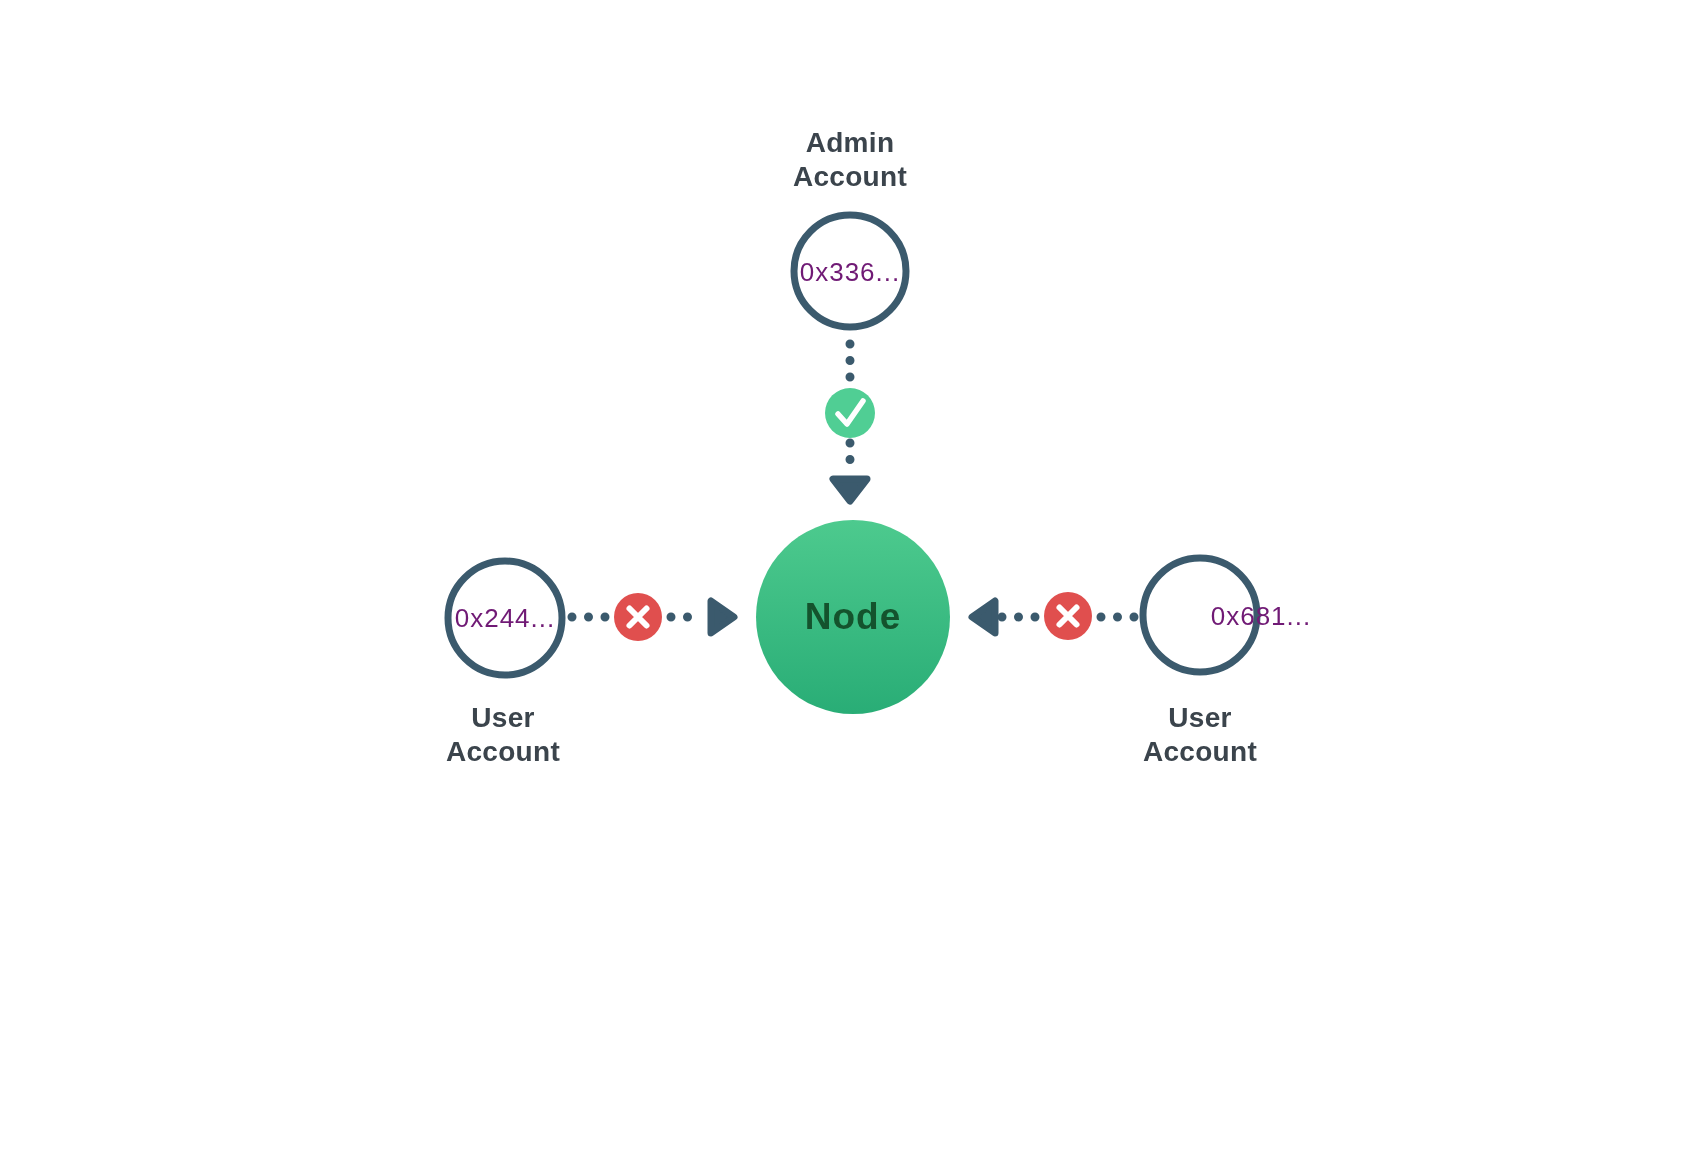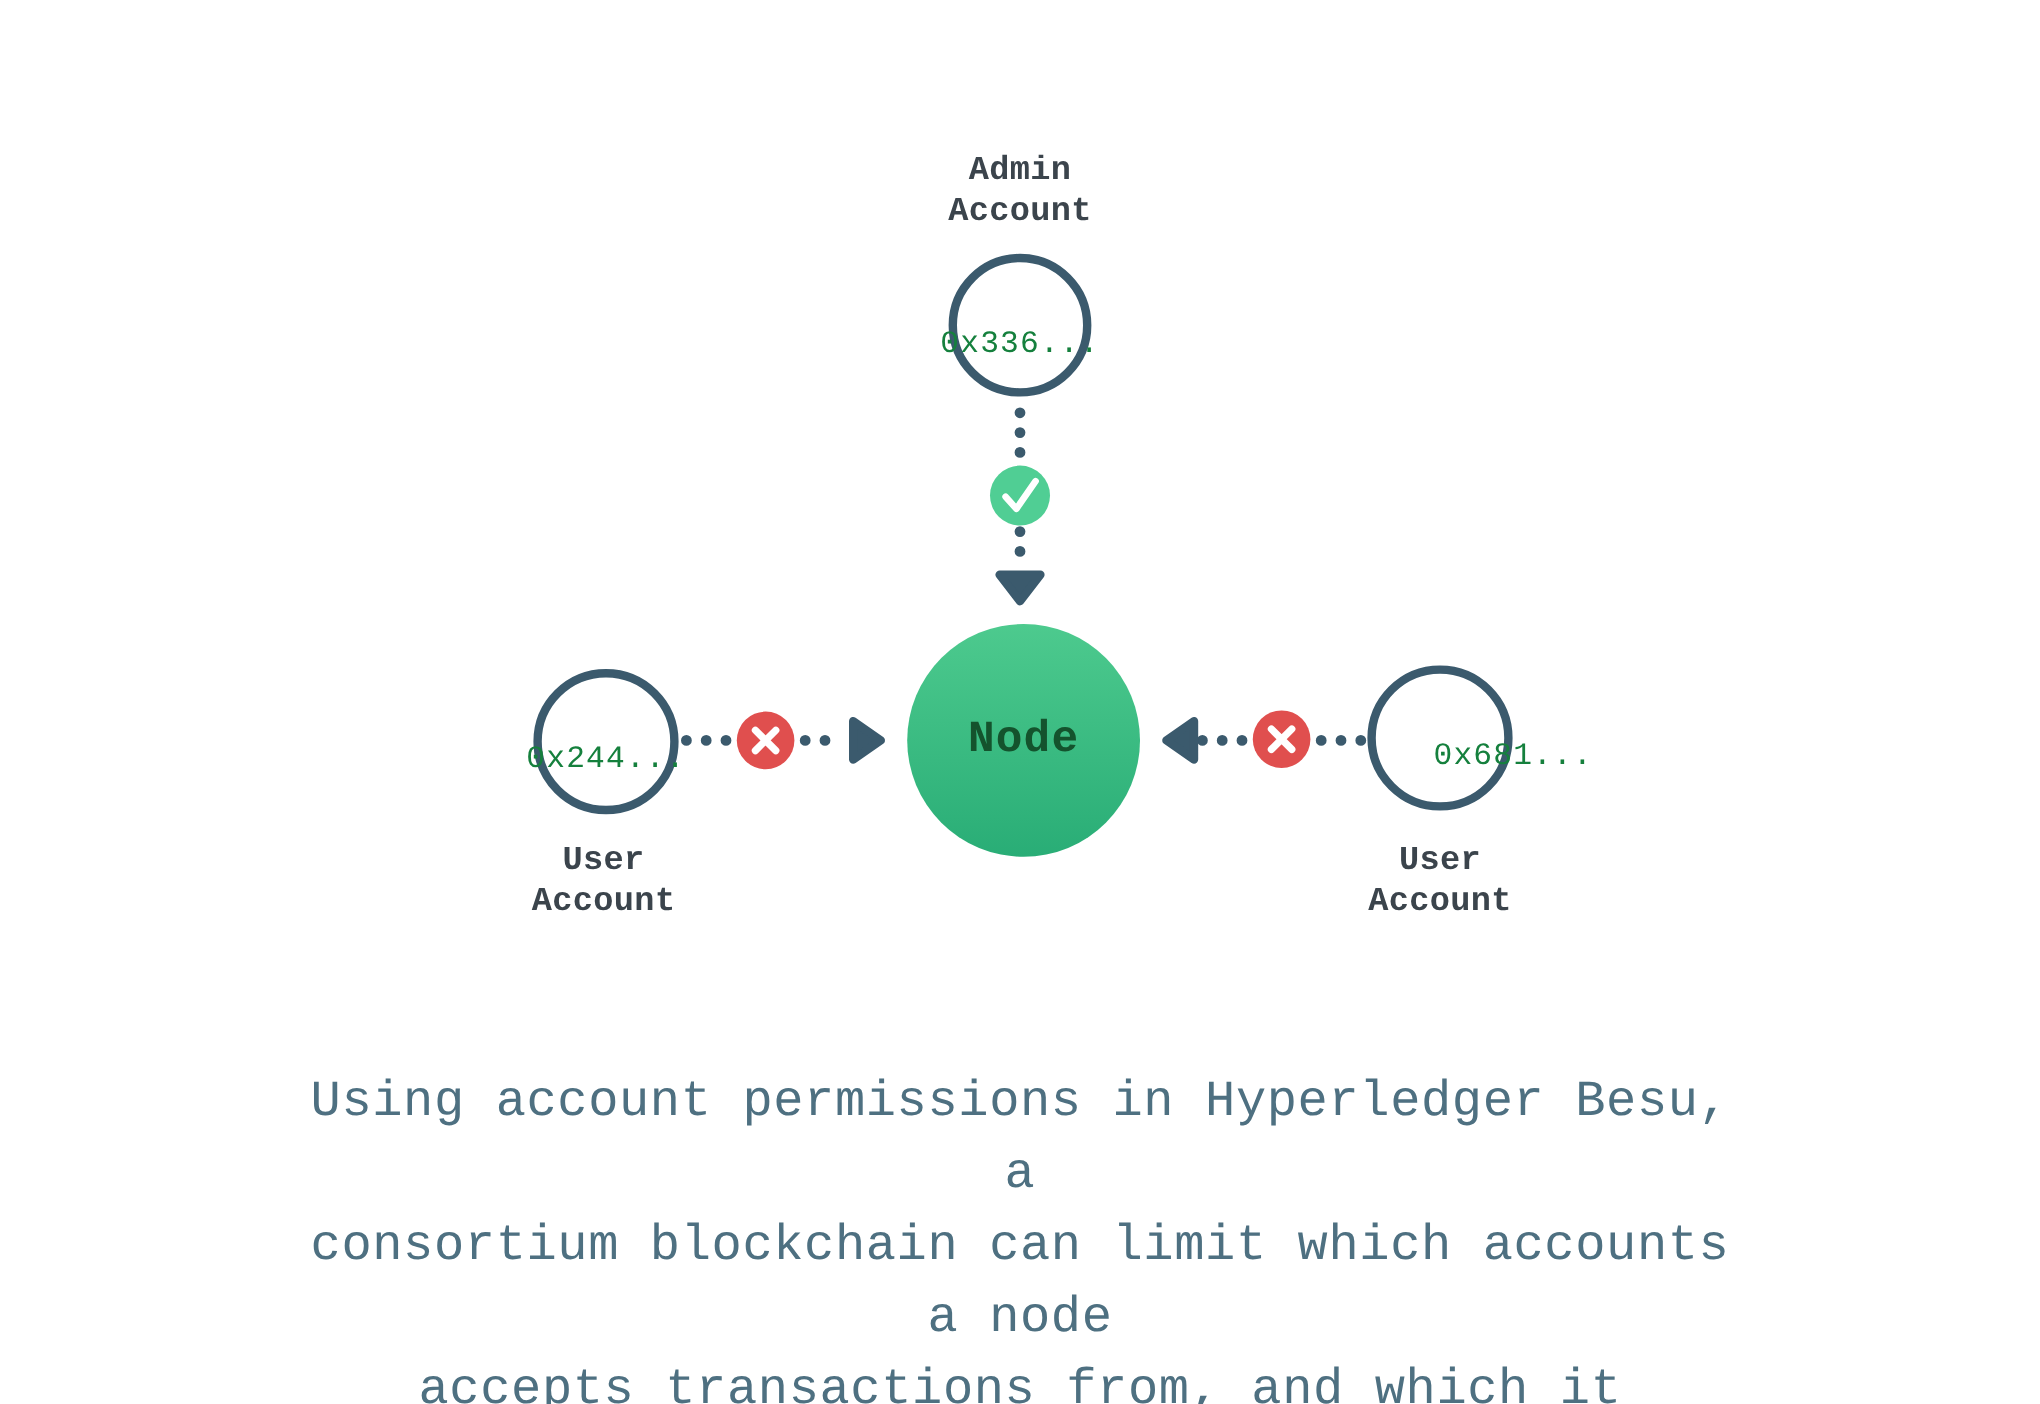--- a/index.html
+++ b/index.html
@@ -2,42 +2,41 @@
 <html><head>
 <meta charset="utf-8">
 <style>
   html, body { margin: 0; padding: 0; background: #ffffff; }
   .canvas {
     position: relative;
     width: 1700px;
     height: 1170px;
     background: #ffffff;
     overflow: hidden;
-    font-family: Liberation Mono, monospace;
+    font-family: Liberation Sans, sans-serif;
   }
   .diagram-svg {
     position: absolute;
     left: 0; top: 0;
     width: 1700px; height: 1170px;
   }
   .txt { position: absolute; text-align: center; }
   .account-label {
     font-weight: 700;
     font-size: 28px;
     line-height: 34px;
     color: #3b444c;
     letter-spacing: 0.3px;
   }
   .account-label span { display: block; }
   .address {
     font-size: 26px;
     line-height: 32px;
-    color: #15803d;
+    color: #701a75;
     letter-spacing: 1px;
-    margin-top: 14px;
   }
   .node-label {
     font-weight: 700;
     font-size: 37px;
     line-height: 44px;
     color: #14532d;
     letter-spacing: 1px;
   }
   .caption {
     font-size: 42px;
@@ -101,19 +100,14 @@
     <span>Account</span>
   </div>
 
   <div class="txt address" style="left:1181px; top:600px; width:160px;">0x681...</div>
 
   <div class="txt account-label" style="left:1100px; top:701px; width:200px;">
     <span>User</span>
     <span>Account</span>
   </div>
 
-  <div class="txt caption" style="left:250px; top:888px; width:1200px;">
-    <div>Using account permissions in Hyperledger Besu, a</div>
-    <div>consortium blockchain can limit which accounts a node</div>
-    <div>accepts transactions from, and which it rejects.</div>
-  </div>
 
 </div>
 
 </body></html>

